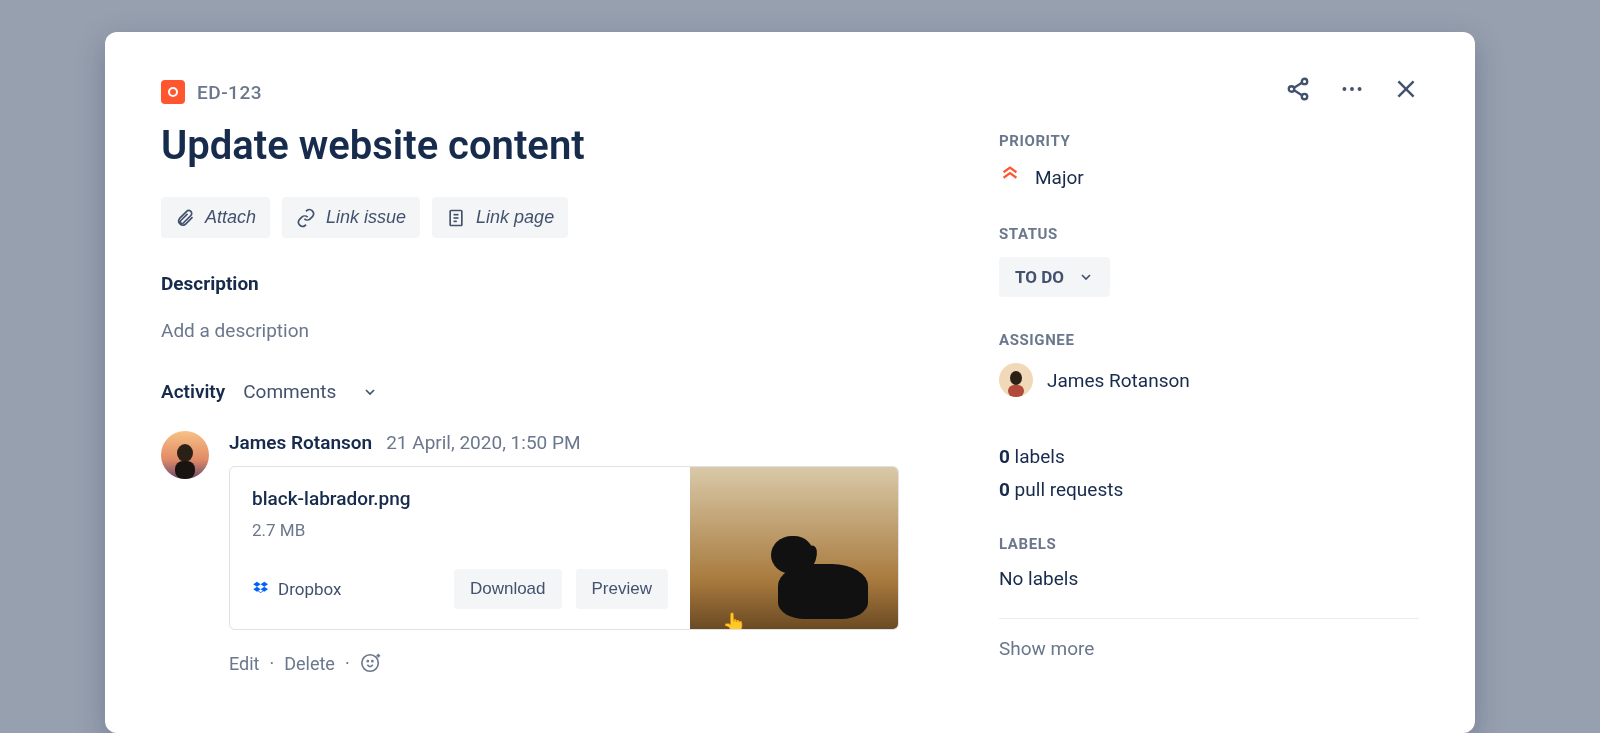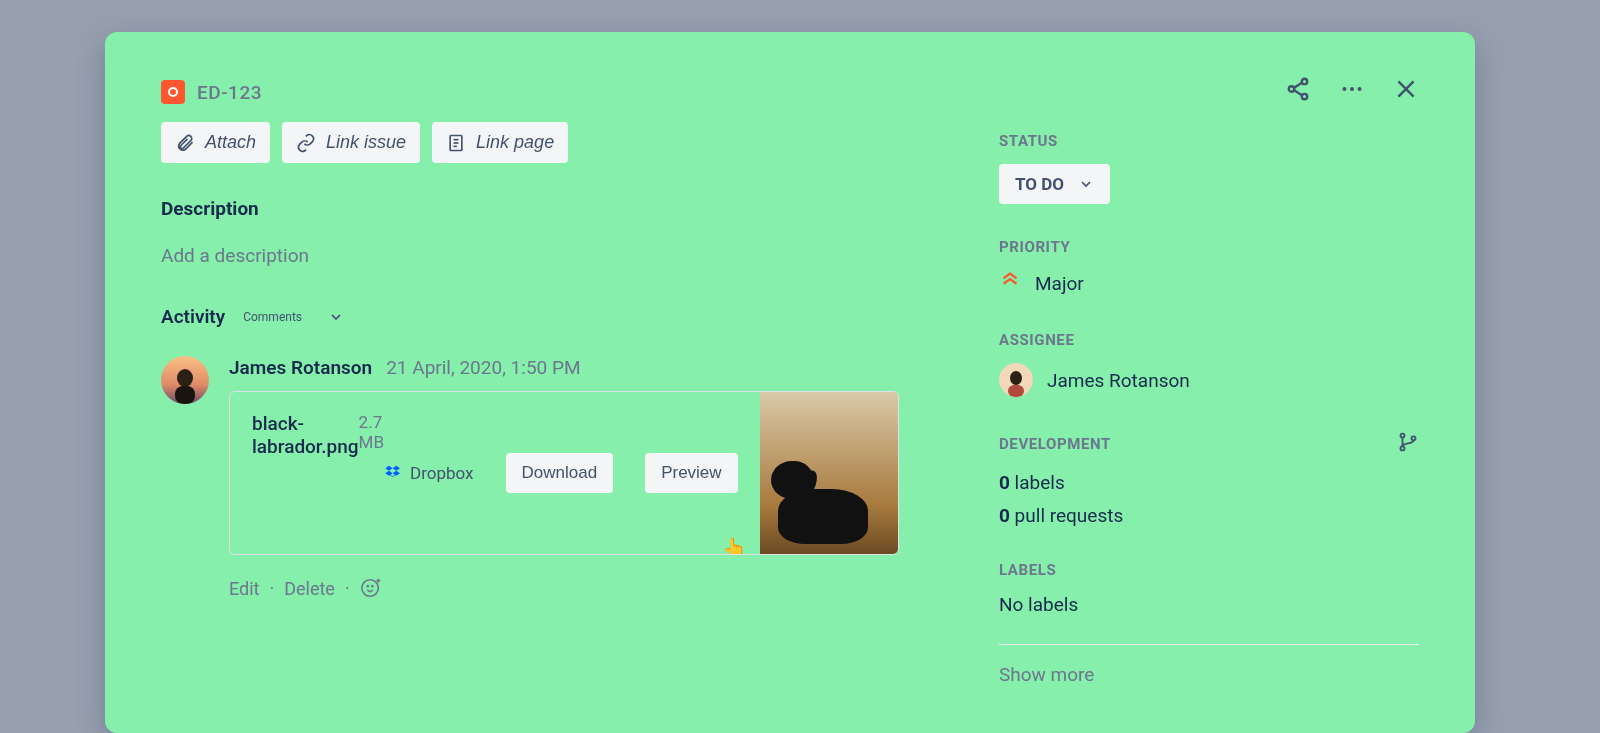--- a/index.html
+++ b/index.html
@@ -10,21 +10,21 @@
     height: 733px;
     overflow: hidden;
     color: #172b4d;
   }
   .modal {
     position: absolute;
     left: 105px;
     top: 32px;
     width: 1370px;
     height: 701px;
-    background: #86efac;
+    background: #ffffff;
     border-radius: 12px;
     box-shadow: 0 10px 30px rgba(9,30,66,.25);
     padding: 48px 56px 0 56px;
     display: flex;
     gap: 40px;
   }
   
   .left { flex: 1 1 auto; min-width: 0; }
   .crumb-row { display: flex; align-items: center; gap: 12px; margin-bottom: 18px;}
   .project-icon {
@@ -38,40 +38,40 @@
   .btn {
     background:#f4f5f7; border:none; border-radius:4px;
     padding:10px 14px; font-size:18px; color:#42526e;
     display:flex; align-items:center; gap:10px; cursor:pointer;font-style:italic;
   }
   .btn svg{ width:20px;height:20px; stroke:#42526e; fill:none; stroke-width:2;}
   .section-h { font-size:19px; font-weight:700; color:#172b4d; margin-bottom:24px;}
   .placeholder-desc { color:#6b778c; font-size:19px; margin-bottom:38px; cursor:text;}
   .activity-row { display:flex; align-items:center; gap:18px; margin-bottom:28px;}
   .activity-label{ font-size:19px; font-weight:600;}
-  .tab-select { display:flex; align-items:center; gap:26px; color:#42526e; font-size:12px; cursor:pointer;}
+  .tab-select { display:flex; align-items:center; gap:26px; color:#42526e; font-size:19px; cursor:pointer;}
   .chevron { width:16px; height:16px; }
 
   .comment { display:flex; gap:20px; }
   .avatar {
     width:48px;height:48px;border-radius:50%;flex:none;overflow:hidden;
   }
   .avatar svg{width:100%;height:100%;}
   .comment-body{flex:1;}
   .comment-head{display:flex;align-items:center;gap:14px;margin-bottom:12px;}
   .author{font-size:19px;font-weight:600;}
   .timestamp{font-size:19px;color:#6b778c;}
   .attach-card{
     border:1px solid #dfe1e6;border-radius:6px;display:flex;overflow:hidden;
     width:670px;height:164px;
   }
-  .attach-info{flex:1;padding:20px 22px;display:flex;}
+  .attach-info{flex:1;padding:20px 22px;display:flex;flex-direction:column;}
   .file-name{font-size:19px;font-weight:500;margin-bottom:10px;}
   .file-size{font-size:17px;color:#6b778c;margin-bottom:auto;}
-  .attach-actions{display:flex;align-items:center;gap:32px;}
+  .attach-actions{display:flex;align-items:center;gap:14px;}
   .provider{display:flex;align-items:center;gap:8px;color:#42526e;font-size:17px;margin-right:auto;}
   .act-btn{background:#f4f5f7;border:none;border-radius:4px;padding:10px 16px;font-size:17px;color:#42526e;cursor:pointer;text-align:center;}
   .thumb{width:208px;background:linear-gradient(180deg,#d9c9a8 0%,#a87a3e 70%,#6b4a23 100%);position:relative;}
   .dog{position:absolute;right:30px;bottom:10px;width:110px;height:90px;}
   .dog .body{position:absolute;bottom:0;right:0;width:90px;height:55px;background:#111;border-radius:40% 40% 30% 30%;}
   .dog .head{position:absolute;bottom:45px;right:55px;width:42px;height:38px;background:#111;border-radius:50% 45% 45% 50%;}
   .dog .ear{position:absolute;bottom:48px;right:52px;width:14px;height:26px;background:#111;border-radius:50%;transform:rotate(20deg);}
   .cursor{position:absolute;left:492px;bottom:-6px;font-size:20px;pointer-events:none;}
 
   .comment-actions{display:flex;align-items:center;gap:10px;color:#6b778c;font-size:18px;margin-top:22px;}
@@ -107,20 +107,21 @@
 
   <div class="left">
 
     <div class="crumb-row">
       <div class="project-icon">
           <span></span>
         </div>
       <span class="issue-key">ED-123</span>
     </div>
 
+    <h1 class="title">Update website content</h1>
 
     <div class="toolbar">
       <button class="btn">
         <svg viewBox="0 0 24 24">
             <path d="M21 11l-8.5 8.5a5 5 0 01-7-7L14 4a3.5 3.5 0 015 5l-9 9a2 2 0 01-3-3l8-8"></path>
           </svg>
         <span>Attach</span>
       </button>
       <button class="btn">
         <svg viewBox="0 0 24 24">
@@ -231,65 +232,55 @@
             <circle cx="12" cy="12" r="1.8" fill="#42526e" stroke="none"></circle>
             <circle cx="19" cy="12" r="1.8" fill="#42526e" stroke="none"></circle>
           </svg></span>
       <span class="icon-btn"><svg viewBox="0 0 24 24">
             <line x1="5" y1="5" x2="19" y2="19"></line>
             <line x1="19" y1="5" x2="5" y2="19"></line>
           </svg></span>
     </div>
 
     <div class="side-block">
-      <div class="side-label">Status</div>
-      <div class="status-pill">
-        <span>TO DO</span>
-        <svg class="chevron" viewBox="0 0 24 24">
-            <path d="M6 9l6 6 6-6" fill="none" stroke="#42526e" stroke-width="2.5"></path>
-          </svg>
-      </div>
-    </div>
-
-    <div class="side-block">
       <div class="side-label">Priority</div>
       <div class="row">
         <span class="prio-icon"><svg viewBox="0 0 24 24">
               <path d="M5 15l7-5 7 5"></path>
               <path d="M5 9l7-5 7 5"></path>
             </svg></span>
         <span>Major</span>
+      </div>
+    </div>
+
+    <div class="side-block">
+      <div class="side-label">Status</div>
+      <div class="status-pill">
+        <span>TO DO</span>
+        <svg class="chevron" viewBox="0 0 24 24">
+            <path d="M6 9l6 6 6-6" fill="none" stroke="#42526e" stroke-width="2.5"></path>
+          </svg>
       </div>
     </div>
 
     <div class="side-block">
       <div class="side-label">Assignee</div>
       <div class="row">
         <div class="small-avatar">
           <svg viewBox="0 0 34 34">
               <rect width="34" height="34" fill="#f0d8b8"></rect>
               <ellipse cx="17" cy="15" rx="6" ry="7" fill="#2a2016"></ellipse>
               <rect x="9" y="22" width="16" height="12" rx="6" fill="#b04a3a"></rect>
             </svg>
         </div>
         <span>James Rotanson</span>
       </div>
     </div>
 
     <div class="side-block">
-      <div class="dev-row">
-        <div class="side-label" style="margin-bottom:0">Development</div>
-        <span class="branch-icon"><svg viewBox="0 0 24 24">
-              <circle cx="6" cy="5" r="2.2"></circle>
-              <circle cx="6" cy="19" r="2.2"></circle>
-              <circle cx="18" cy="8" r="2.2"></circle>
-              <path d="M6 7v10"></path>
-              <path d="M18 10c0 5-12 2-12 7"></path>
-            </svg></span>
-      </div>
       <div style="height:14px"></div>
       <div class="metric"><b>0</b><span> labels</span></div>
       <div class="metric"><b>0</b><span> pull requests</span></div>
     </div>
 
     <div class="side-block">
       <div class="side-label">Labels</div>
       <div class="row">No labels</div>
     </div>
 

